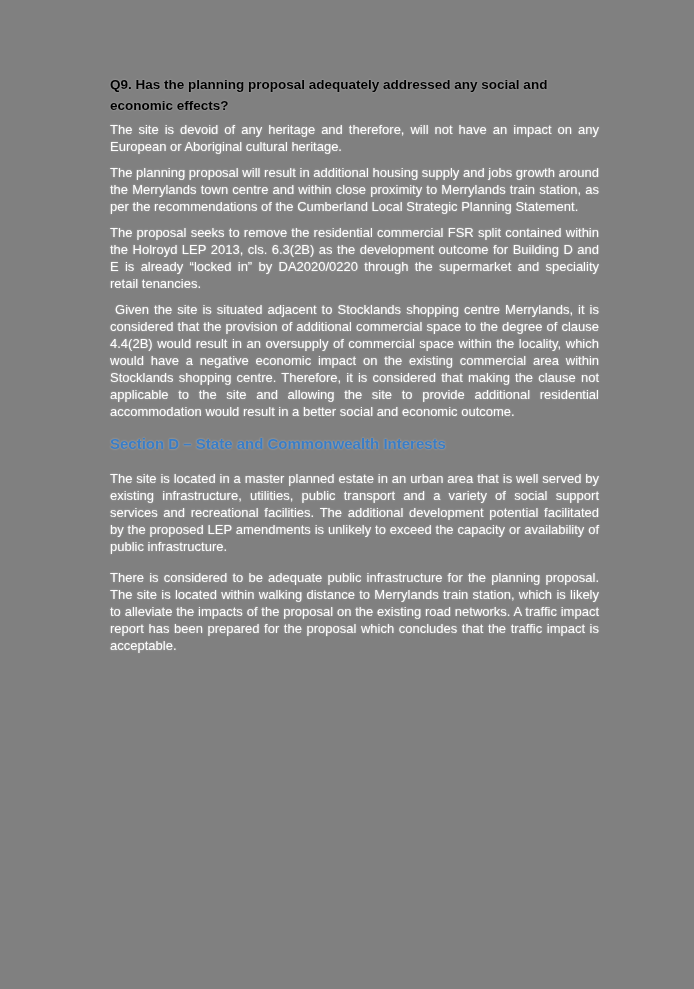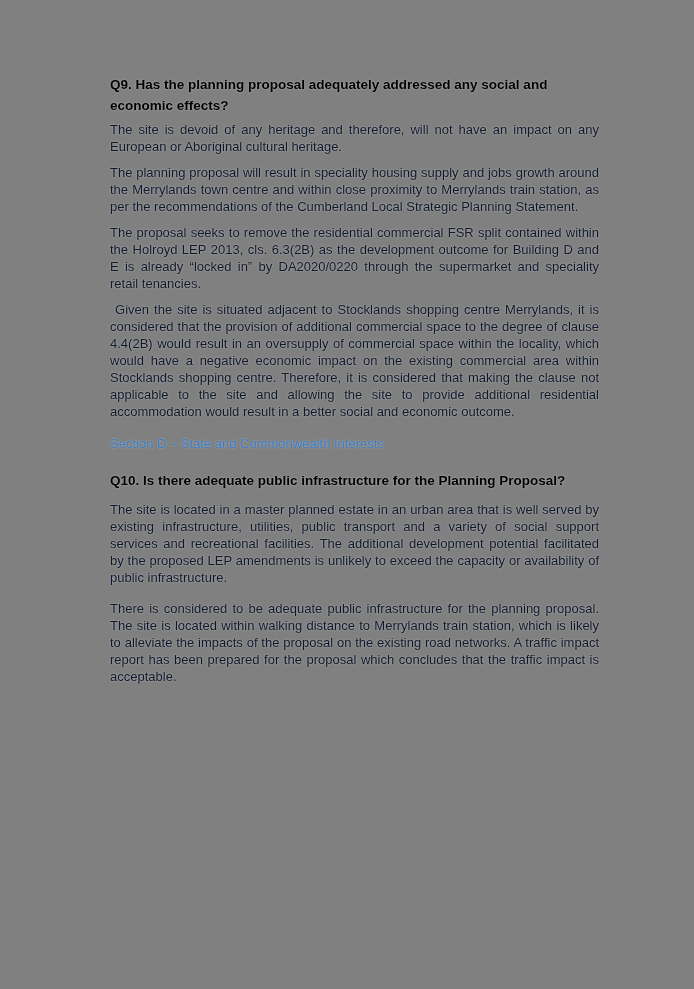--- a/index.html
+++ b/index.html
@@ -32,27 +32,27 @@
     line-height: 21px;
     color: #000000;
     text-shadow: 0 0 2px rgba(255,255,255,0.45);
     margin: 0 0 5px 0;
   }
   .para {
     font-size: 13px;
     font-weight: 400;
     line-height: 17px;
     text-align: justify;
-    color: #0f172a;
+    color: #ffffff;
     text-shadow: 0 0 2px rgba(255,255,255,0.45);
     margin: 0 0 9px 0;
   }
   .section-heading {
-    font-size: 13px;
-    font-weight: 400;
+    font-size: 15px;
+    font-weight: 700;
     line-height: 17px;
     color: #3A7DC6;
     text-shadow: 0 0 2px rgba(255,255,255,0.45);
     margin: 15px 0 18px 0;
   }
   .q-heading.q10 {
     margin: 0 0 10px 0;
   }
   .para.last {
     margin-bottom: 0;
@@ -64,28 +64,27 @@
 </head>
 <body>
 
 <div class="page">
   <div class="content">
 
     <div class="q-heading">Q9. Has the planning proposal adequately addressed any social and economic effects?</div>
 
     <div class="para">The site is devoid of any heritage and therefore, will not have an impact on any European or Aboriginal cultural heritage.</div>
 
-    <div class="para">The planning proposal will result in speciality housing supply and jobs growth around the Merrylands town centre and within close proximity to Merrylands train station, as per the recommendations of the Cumberland Local Strategic Planning Statement.</div>
+    <div class="para">The planning proposal will result in additional housing supply and jobs growth around the Merrylands town centre and within close proximity to Merrylands train station, as per the recommendations of the Cumberland Local Strategic Planning Statement.</div>
 
     <div class="para">The proposal seeks to remove the residential commercial FSR split contained within the Holroyd LEP 2013, cls. 6.3(2B) as the development outcome for Building D and E is already “locked in” by DA2020/0220 through the supermarket and speciality retail tenancies.</div>
 
     <div class="para">&nbsp;Given the site is situated adjacent to Stocklands shopping centre Merrylands, it is considered that the provision of additional commercial space to the degree of clause 4.4(2B) would result in an oversupply of commercial space within the locality, which would have a negative economic impact on the existing commercial area within Stocklands shopping centre. Therefore, it is considered that making the clause not applicable to the site and allowing the site to provide additional residential accommodation would result in a better social and economic outcome.</div>
 
     <div class="section-heading">Section D – State and Commonwealth Interests</div>
 
-    <div class="q-heading q10">Q10. Is there adequate public infrastructure for the Planning Proposal?</div>
 
     <div class="para last">The site is located in a master planned estate in an urban area that is well served by existing infrastructure, utilities, public transport and a variety of social support services and recreational facilities. The additional development potential facilitated by the proposed LEP amendments is unlikely to exceed the capacity or availability of public infrastructure.</div>
 
     <div class="para para-gap">There is considered to be adequate public infrastructure for the planning proposal. The site is located within walking distance to Merrylands train station, which is likely to alleviate the impacts of the proposal on the existing road networks. A traffic impact report has been prepared for the proposal which concludes that the traffic impact is acceptable.</div>
 
   </div>
 </div>
 
 </body></html>

